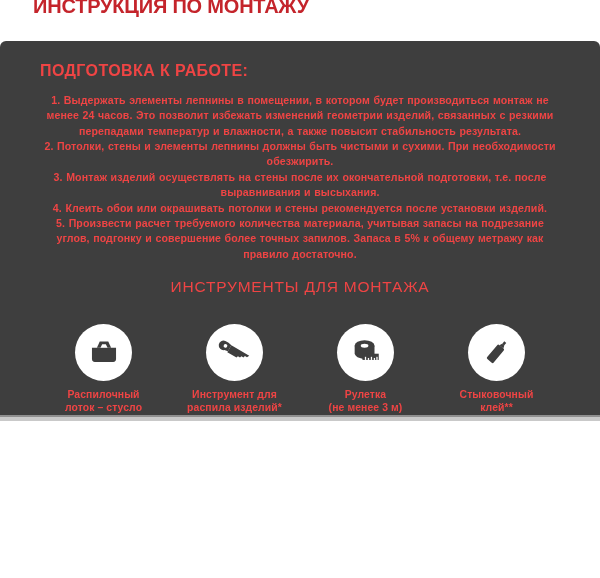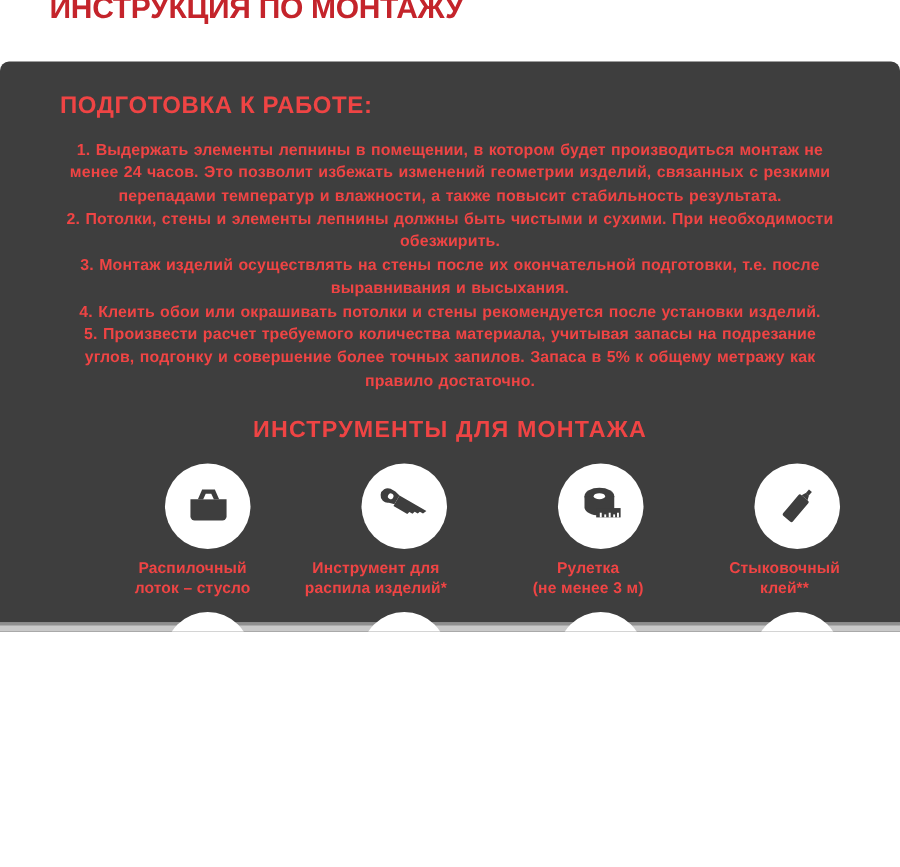--- a/index.html
+++ b/index.html
@@ -27,28 +27,28 @@
   .panel-content {
     position:absolute; top:41px; left:0; width:600px; height:531px; z-index:2;
     padding:21px 40px 0 40px; color:#ef4444;
   }
   .prep-heading { font-size:16px; font-weight:700; letter-spacing:0.4px; margin-bottom:13px; }
   .prep-list p {
     font-size:10.6px; font-weight:700; line-height:1.45;
     letter-spacing:0.1px; word-spacing:0.5px;text-align:center;
   }
   .tools-heading {
-    text-align:center; font-size:15.5px; font-weight:700;
-    letter-spacing:0.8px; margin:16px 0 13px 0;
+    text-align:center; font-size:15.5px; font-weight:400;
+    letter-spacing:0.8px; margin:16px 0 28px 0;
   }
   .tools-grid {
     display:grid; grid-template-columns:repeat(4,1fr);
     column-gap:4px; row-gap:9px;
   }
-  .tool { display:flex; flex-direction:column; align-items:flex-end; text-align:center; }
+  .tool { display:flex; flex-direction:column; align-items:center; text-align:center; }
   .tool-circle {
     width:57px; height:57px; border-radius:50%; background:#ffffff;
     display:flex; align-items:center; justify-content:center; margin-bottom:7px;
     flex:0 0 auto;
   }
   .tool-circle svg { display:block; }
   .tool-label {
     font-size:10.4px; font-weight:700; line-height:1.25;
     letter-spacing:0.1px; white-space:pre-line;
   }

